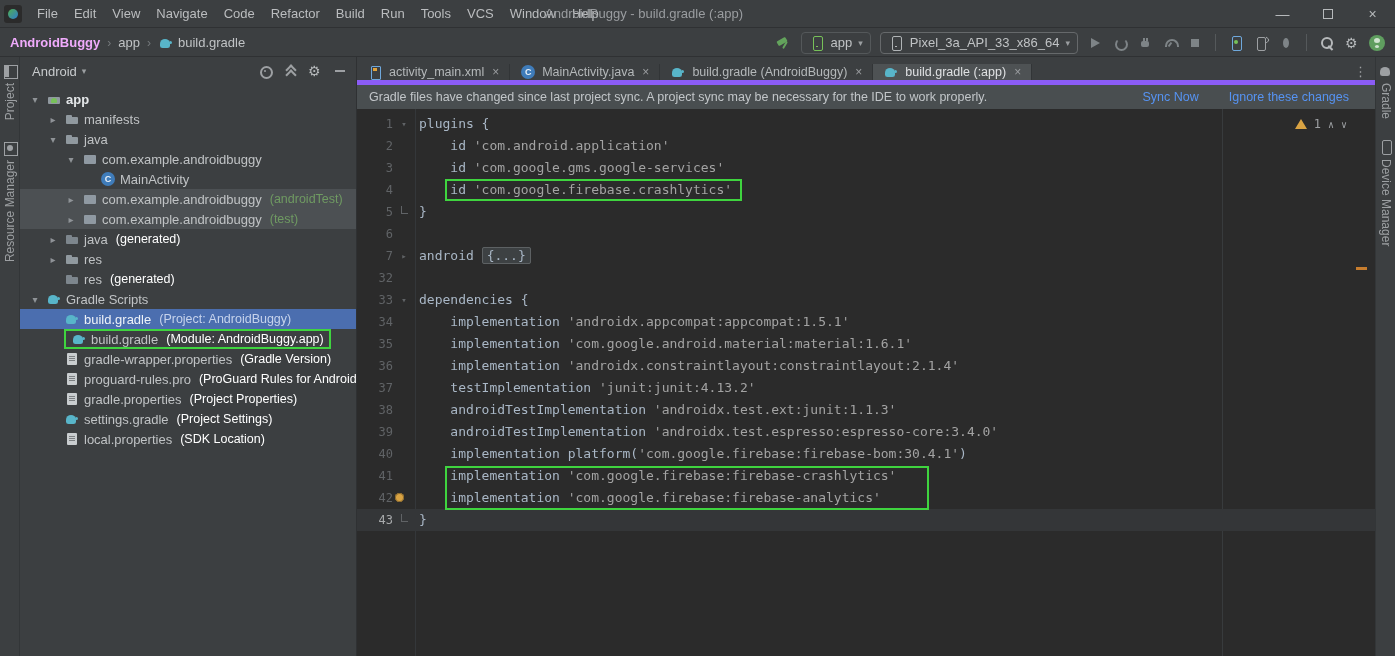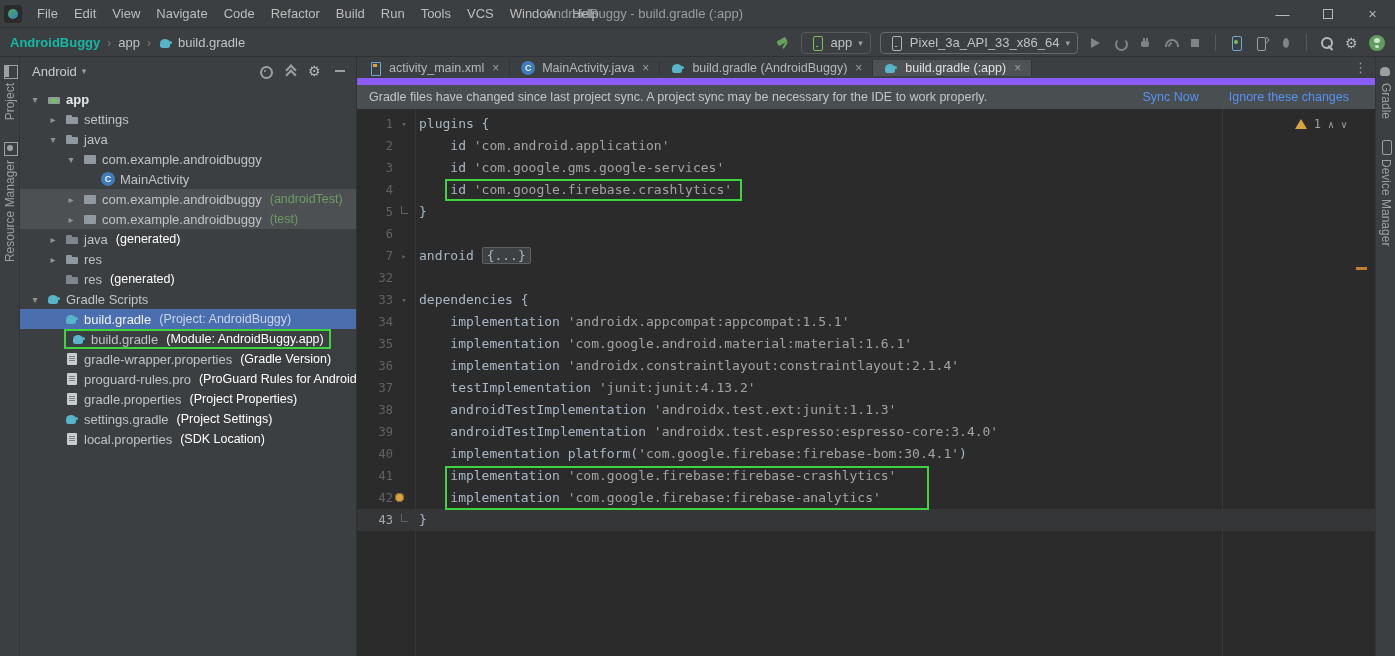--- a/index.html
+++ b/index.html
@@ -15,21 +15,21 @@
   .menu-item{padding:5px 8px;color:#bbbdbf;cursor:default}
   .win-title{position:absolute;left:545px;color:#9a9da0;white-space:nowrap}
   .win-controls{margin-left:auto;display:flex;height:100%}
   .win-btn{width:45px;display:flex;align-items:center;justify-content:center;color:#b6b9bb;font-size:14px}
   .maximize-glyph{display:inline-block;width:10px;height:10px;border:1px solid #b6b9bb}
 
   
   .toolbar{position:absolute;top:29px;left:0;right:0;height:28px;background:#3c3f41;border-bottom:1px solid #2f3133;display:flex;align-items:center;padding:0 10px;z-index:5}
   .breadcrumbs{display:flex;align-items:center;gap:7px}
   .crumb{color:#c0c3c5}
-  .crumb.first{color:#14b8a6;font-weight:bold}
+  .crumb.first{color:#f0abfc;font-weight:bold}
   .crumb-sep{color:#74787b;font-size:12px}
   .crumb-item{display:flex;align-items:center;gap:4px}
   .toolbar-right{margin-left:auto;display:flex;align-items:center;gap:9px}
   .combo{display:flex;align-items:center;gap:6px;padding:2px 7px;border-radius:4px;border:1px solid #54585a;color:#c0c3c5;white-space:nowrap}
   .combo.bordered{border:1px solid #66696b;min-width:178px}
   .combo-arrow{color:#9b9ea1;font-size:9px}
   .tb-sep{width:1px;height:17px;background:#55595b;margin:0 3px}
 
   
   .gi{position:relative;display:inline-block;width:16px;height:16px;flex:none;vertical-align:middle}
@@ -102,21 +102,21 @@
   .tree-label{color:#c0c3c5}
   .tree-label.bold{font-weight:bold;color:#e4e7e9}
   .tree-row.selected .tree-label{color:#eef2f8}
   .tree-suffix{color:#ffffff;margin-left:4px;font-size:12.5px}
   .tree-suffix.suffix-green{color:#6f9a62}
   .tree-row.selected .tree-suffix{color:#c6d3ec}
   .box-green{display:inline-flex;align-items:center;gap:4px;border:2px solid #3fd43f;padding:0 5px;height:20px}
 
   
   .editor{position:absolute;top:57px;left:357px;width:1018px;bottom:0;background:#2b2b2b;display:flex;flex-direction:column;z-index:3}
-  .tabbar{height:28px;background:#3c3f41;display:flex;align-items:center;border-bottom:7px solid #8b5cf6;flex:none}
+  .tabbar{height:28px;background:#3c3f41;display:flex;align-items:flex-end;border-bottom:5px solid #8b5cf6;flex:none}
   .tab{display:flex;align-items:center;gap:6px;padding:0 10px;border-right:1px solid #323537;color:#b4b8ba;font-size:12.5px;white-space:nowrap}
   .tab.active{background:#4e5254;color:#dfe1e3}
   .tab-close{color:#9a9da0;font-size:12px;margin-left:2px}
   .tab-options{margin-left:auto;display:flex;align-items:center;padding:0 10px}
   .banner{height:24px;background:#494e50;display:flex;align-items:center;padding:0 12px;font-size:12.5px;color:#c2c6c9;flex:none}
   .banner-actions{margin-left:auto;display:flex;gap:30px;margin-right:14px}
   .banner-link{color:#5693f2;cursor:pointer}
   .code-wrap{position:relative;flex:1;overflow:hidden;font-family:"DejaVu Sans Mono","Liberation Mono",monospace;font-size:13px;background:#2b2b2b}
   .code-wrap::before{content:"";position:absolute;left:58px;top:0;bottom:0;width:1px;background:#34373a}
   .code-lines{padding-top:4px;position:relative}
@@ -257,21 +257,21 @@
     </div>
     <div class="tree">
         <div class="tree-row" style="padding-left: 8px;">
           <span class="tree-arrow">▾</span>
           <span class="gi folder-android-icon"></span>
           <span class="tree-label bold">app</span>
         </div>
         <div class="tree-row" style="padding-left: 26px;">
           <span class="tree-arrow">▸</span>
           <span class="gi folder-icon"></span>
-          <span class="tree-label">settings</span>
+          <span class="tree-label">manifests</span>
         </div>
         <div class="tree-row" style="padding-left: 26px;">
           <span class="tree-arrow">▾</span>
           <span class="gi folder-icon"></span>
           <span class="tree-label">java</span>
         </div>
         <div class="tree-row" style="padding-left: 44px;">
           <span class="tree-arrow">▾</span>
           <span class="gi package-icon"></span>
           <span class="tree-label">com.example.androidbuggy</span>

